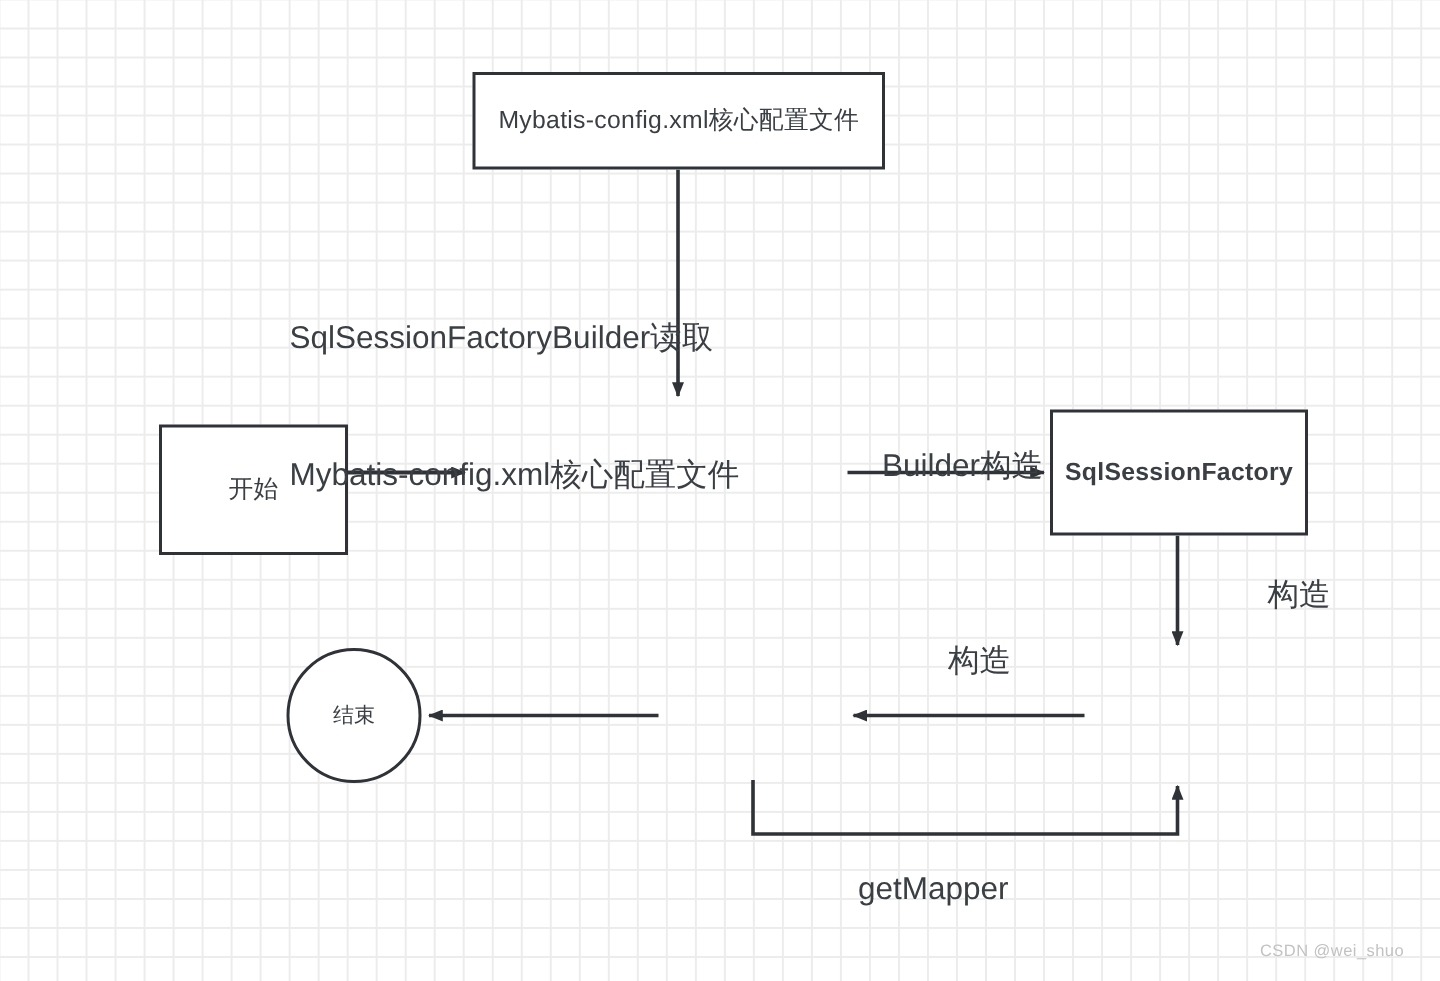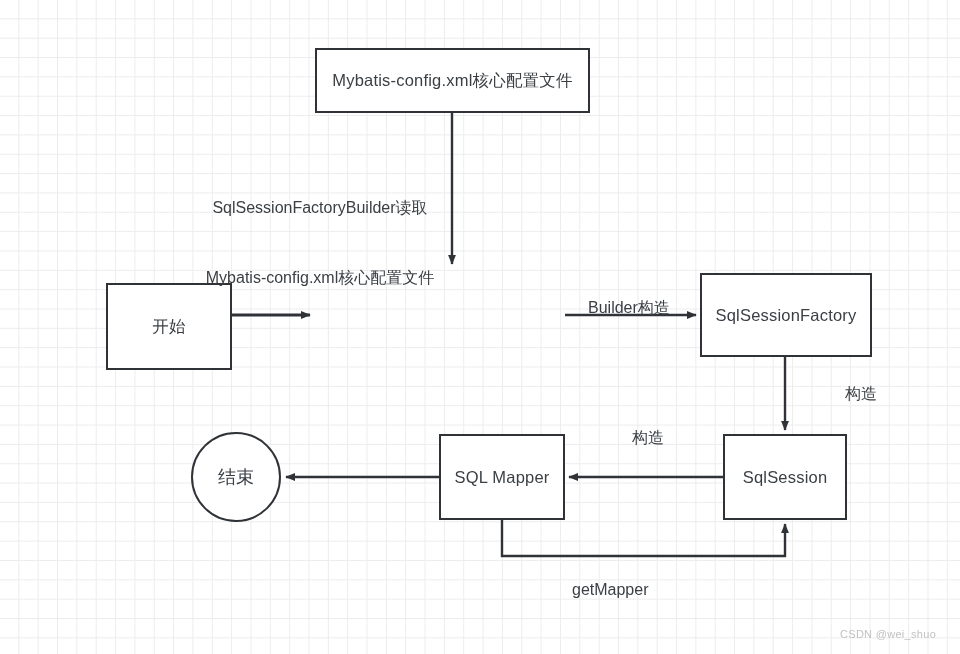--- a/index.html
+++ b/index.html
@@ -46,26 +46,26 @@
     position: absolute;
     box-sizing: border-box;
     background: #ffffff;
     border: 2.4px solid #2f3338;
     border-radius: 50%;
     display: flex;
     align-items: center;
     justify-content: center;
     text-align: center;
     color: #3a3f44;
-    font-size: 18px;
+    font-size: 14px;
   }
   .edge-label {
     position: absolute;
     color: #3a3f44;
-    font-size: 16px;
+    font-size: 21px;
     line-height: 1.45;
     text-align: center;
     white-space: pre;
     background: transparent;
   }
   .watermark {
     position: absolute;
     color: #c2c2c2;
     font-size: 11px;
     letter-spacing: 0.3px;
@@ -101,31 +101,25 @@
 
   <div class="node-box" style="left:315px; top:48px; width:275px; height:65px;">
     <span>Mybatis-config.xml核心配置文件</span>
   </div>
 
   <div class="node-box" style="left:106px; top:283px; width:126px; height:87px;">
     <span>开始</span>
   </div>
 
 
-  <div class="node-box" style="left:700px; top:273px; width:172px; height:84px;">
+  <div class="node-box" style="left:700px; top:273px; width:172px; height:84px;font-weight:bold;">
     <span>SqlSessionFactory</span>
   </div>
 
-  <div class="node-box" style="left:723px; top:434px; width:124px; height:86px;">
-    <span>SqlSession</span>
-  </div>
 
-  <div class="node-box" style="left:439px; top:434px; width:126px; height:86px;">
-    <span>SQL Mapper</span>
-  </div>
 
   <div class="node-circle" style="left:191px; top:432px; width:90px; height:90px;">
     <span>结束</span>
   </div>
 
   <div class="edge-label" style="left:193px; top:150px; width:254px;">
     <div>SqlSessionFactoryBuilder读取</div>
     <div>Mybatis-config.xml核心配置文件</div>
   </div>
 

